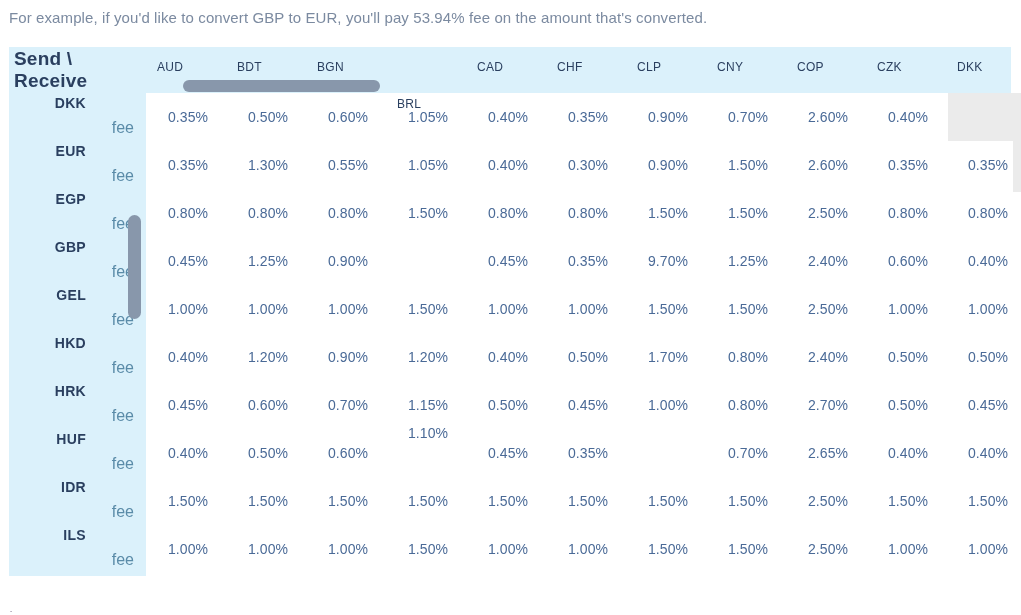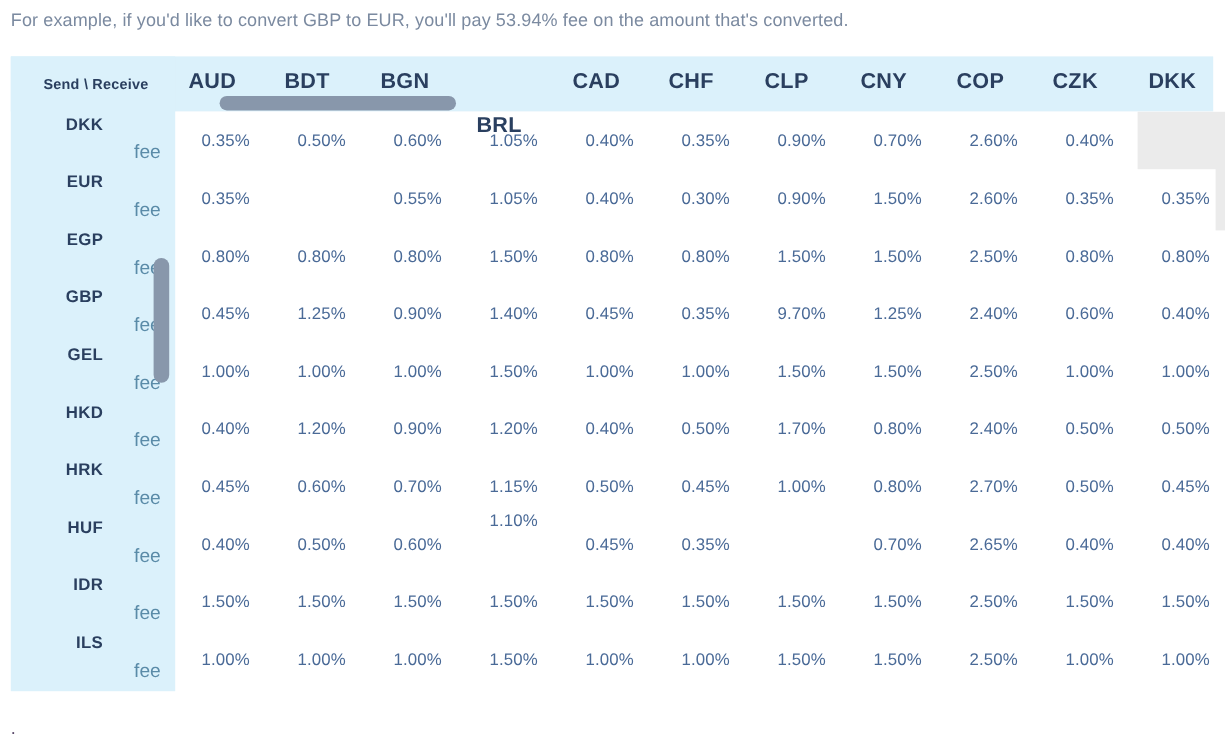--- a/index.html
+++ b/index.html
@@ -71,37 +71,37 @@
   
   .corner-label {
     position: absolute;
     left: 5px;
     top: 0;
     width: 132px;
     height: 46px;
     display: flex;
     align-items: center;
     justify-content: center;
-    font-size: 12px;
+    font-size: 19px;
     font-weight: bold;
     color: #2a3f5f;
     z-index: 4;
     letter-spacing: 0.2px;
   }
 
   
   .col-head {
     position: absolute;
     top: 0;
     height: 40px;
     display: flex;
     align-items: center;
     justify-content: flex-start;
-    font-size: 18px;
-    font-weight: bold;
+    font-size: 12px;
+    font-weight: normal;
     color: #2a3f5f;
     letter-spacing: 0.3px;
     z-index: 2;
   }
 
   
   .row-head {
     position: absolute;
     left: 0;
     width: 137px;
@@ -198,20 +198,21 @@
       <div class="cell" style="left: 162px; top: 0px; width: 80px;">0.60%</div>
       <div class="cell" style="left: 242px; top: 0px; width: 80px;">1.05%</div>
       <div class="cell" style="left: 322px; top: 0px; width: 80px;">0.40%</div>
       <div class="cell" style="left: 402px; top: 0px; width: 80px;">0.35%</div>
       <div class="cell" style="left: 482px; top: 0px; width: 80px;">0.90%</div>
       <div class="cell" style="left: 562px; top: 0px; width: 80px;">0.70%</div>
       <div class="cell" style="left: 642px; top: 0px; width: 80px;">2.60%</div>
       <div class="cell" style="left: 722px; top: 0px; width: 80px;">0.40%</div>
       <div class="cell blank" style="left: 802px; top: 0px; width: 80px;"></div>
       <div class="cell" style="left: 2px; top: 48px; width: 80px;">0.35%</div>
+      <div class="cell" style="left: 82px; top: 48px; width: 80px;">1.30%</div>
       <div class="cell" style="left: 162px; top: 48px; width: 80px;">0.55%</div>
       <div class="cell" style="left: 242px; top: 48px; width: 80px;">1.05%</div>
       <div class="cell" style="left: 322px; top: 48px; width: 80px;">0.40%</div>
       <div class="cell" style="left: 402px; top: 48px; width: 80px;">0.30%</div>
       <div class="cell" style="left: 482px; top: 48px; width: 80px;">0.90%</div>
       <div class="cell" style="left: 562px; top: 48px; width: 80px;">1.50%</div>
       <div class="cell" style="left: 642px; top: 48px; width: 80px;">2.60%</div>
       <div class="cell" style="left: 722px; top: 48px; width: 80px;">0.35%</div>
       <div class="cell" style="left: 802px; top: 48px; width: 80px;">0.35%</div>
       <div class="cell" style="left: 2px; top: 96px; width: 80px;">0.80%</div>
@@ -221,21 +222,20 @@
       <div class="cell" style="left: 322px; top: 96px; width: 80px;">0.80%</div>
       <div class="cell" style="left: 402px; top: 96px; width: 80px;">0.80%</div>
       <div class="cell" style="left: 482px; top: 96px; width: 80px;">1.50%</div>
       <div class="cell" style="left: 562px; top: 96px; width: 80px;">1.50%</div>
       <div class="cell" style="left: 642px; top: 96px; width: 80px;">2.50%</div>
       <div class="cell" style="left: 722px; top: 96px; width: 80px;">0.80%</div>
       <div class="cell" style="left: 802px; top: 96px; width: 80px;">0.80%</div>
       <div class="cell" style="left: 2px; top: 144px; width: 80px;">0.45%</div>
       <div class="cell" style="left: 82px; top: 144px; width: 80px;">1.25%</div>
       <div class="cell" style="left: 162px; top: 144px; width: 80px;">0.90%</div>
-      <div class="cell" style="left: 242px; top: 144px; width: 80px;">1.40%</div>
       <div class="cell" style="left: 322px; top: 144px; width: 80px;">0.45%</div>
       <div class="cell" style="left: 402px; top: 144px; width: 80px;">0.35%</div>
       <div class="cell" style="left: 482px; top: 144px; width: 80px;">9.70%</div>
       <div class="cell" style="left: 562px; top: 144px; width: 80px;">1.25%</div>
       <div class="cell" style="left: 642px; top: 144px; width: 80px;">2.40%</div>
       <div class="cell" style="left: 722px; top: 144px; width: 80px;">0.60%</div>
       <div class="cell" style="left: 802px; top: 144px; width: 80px;">0.40%</div>
       <div class="cell" style="left: 2px; top: 192px; width: 80px;">1.00%</div>
       <div class="cell" style="left: 82px; top: 192px; width: 80px;">1.00%</div>
       <div class="cell" style="left: 162px; top: 192px; width: 80px;">1.00%</div>

